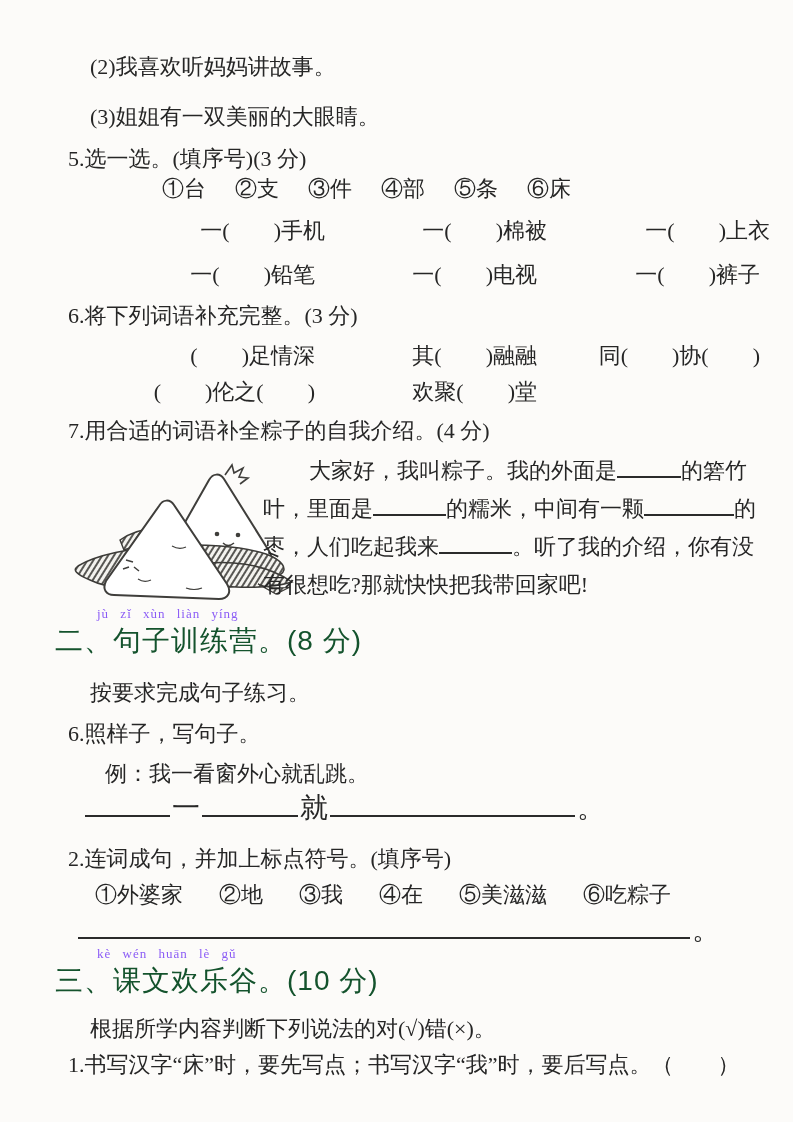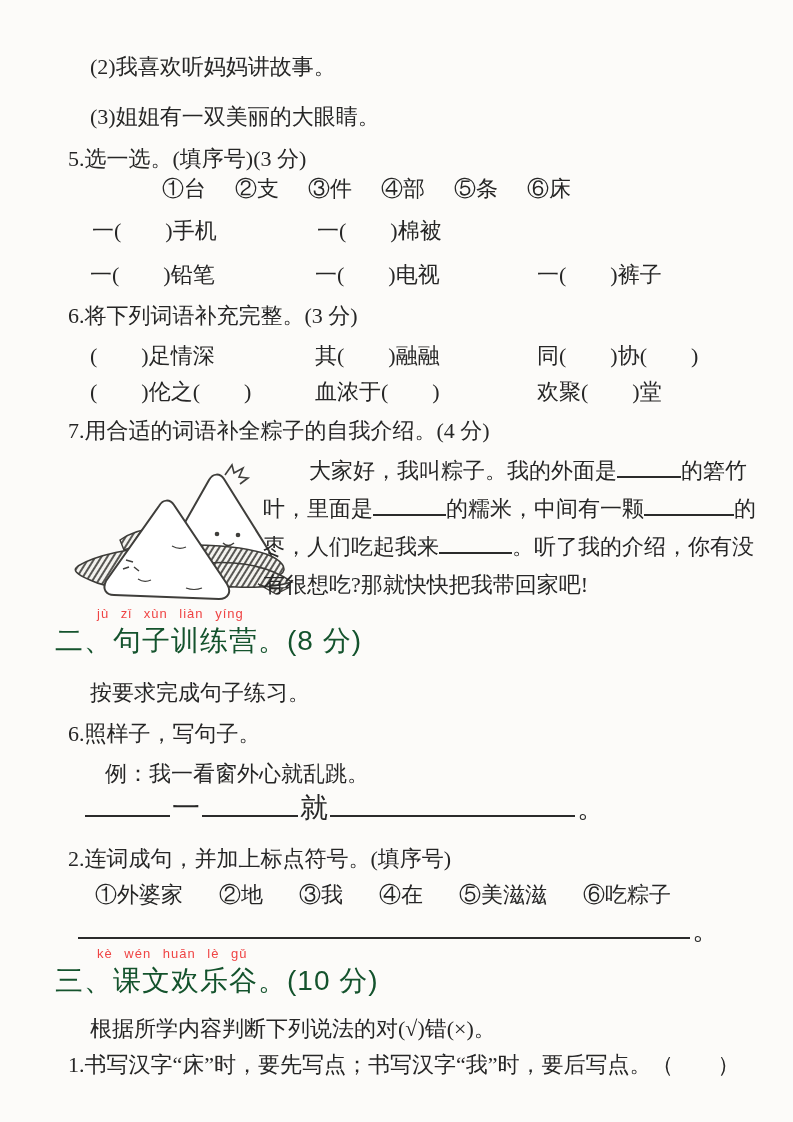--- a/index.html
+++ b/index.html
@@ -7,30 +7,30 @@
   .sheet{
     position:relative;
     width:793px;height:1122px;
     margin:0 auto;
     background:#fcfbf9;
     color:#262626;
     font-family:"Liberation Serif","DejaVu Serif",serif;
     font-size:22px;
     overflow:hidden;
   }
-  .abs{position:absolute;white-space:nowrap;}
+  .abs{position:absolute;white-space:nowrap;text-align:right;}
   .body-t{font-size:22px;color:#262626;}
   .heading{
     font-family:"Liberation Sans","DejaVu Sans",sans-serif;
     font-weight:400;font-size:28px;color:#14532d;
     letter-spacing:1px;
   }
   .pinyin{
-    font-family:Liberation Sans, sans-serif;
-    font-size:13px;color:#ef4444;word-spacing:7px;letter-spacing:1px;
+    font-family:Liberation Serif, serif;
+    font-size:13px;color:#8b5cf6;word-spacing:7px;letter-spacing:1px;
   }
   .opt-row{display:flex;}
   .opt-row .opt{display:inline-block;}
   .grid3{display:grid;grid-template-columns:225px 222px 1fr;width:670px;}
   .blank{
     display:inline-block;
     border-bottom:2px solid #2b2b2b;
     height:0.95em;
   }
   .w64{width:64px;} .w73{width:73px;} .w90{width:90px;}
@@ -53,39 +53,39 @@
 
   <div class="abs body-t" style="left:68px;top:144px">5.选一选。(填序号)(3 分)</div>
   <div class="abs body-t opt-row" style="left:162px;top:174px;gap:29px">
     <span class="opt">①台</span>
     <span class="opt">②支</span>
     <span class="opt">③件</span>
     <span class="opt">④部</span>
     <span class="opt">⑤条</span>
     <span class="opt">⑥床</span>
   </div>
-  <div class="abs body-t grid3" style="left:92px;top:216px">
+  <div class="abs body-t grid3" style="left:100px;top:216px">
     <span>一(　　)手机</span>
     <span>一(　　)棉被</span>
+    <span>一(　　)上衣</span>
   </div>
   <div class="abs body-t grid3" style="left:90px;top:260px">
     <span>一(　　)铅笔</span>
     <span>一(　　)电视</span>
     <span>一(　　)裤子</span>
   </div>
 
   <div class="abs body-t" style="left:68px;top:301px">6.将下列词语补充完整。(3 分)</div>
   <div class="abs body-t grid3" style="left:90px;top:341px">
     <span>(　　)足情深</span>
     <span>其(　　)融融</span>
     <span>同(　　)协(　　)</span>
   </div>
   <div class="abs body-t grid3" style="left:90px;top:377px">
     <span>(　　)伦之(　　)</span>
-    <span>血浓于(　　)</span>
     <span>欢聚(　　)堂</span>
   </div>
 
   <div class="abs body-t" style="left:68px;top:416px">7.用合适的词语补全粽子的自我介绍。(4 分)</div>
 
   <div class="figure">
     <svg width="228" height="158" viewBox="0 0 228 158">
       <defs>
         <pattern id="hatch" patternUnits="userSpaceOnUse" width="5" height="5" patternTransform="rotate(32)">
           <rect width="5" height="5" fill="#f4f3ef"></rect>

